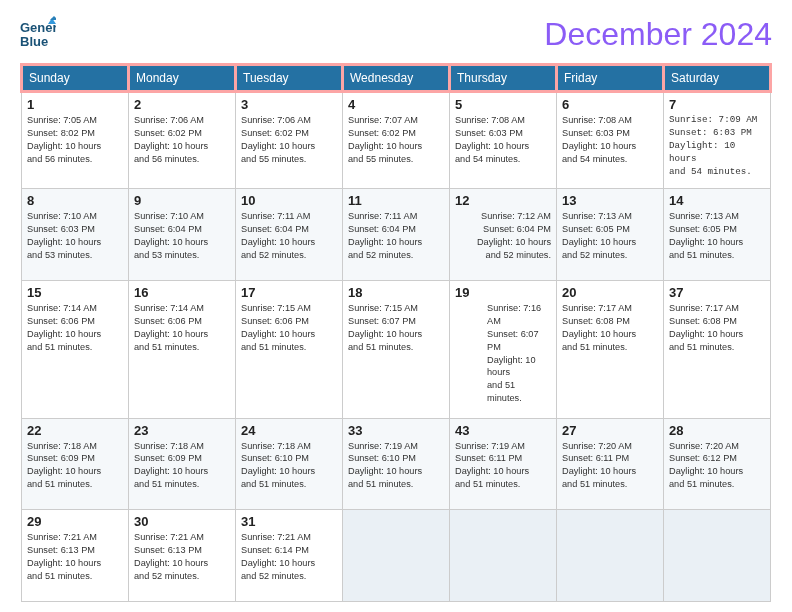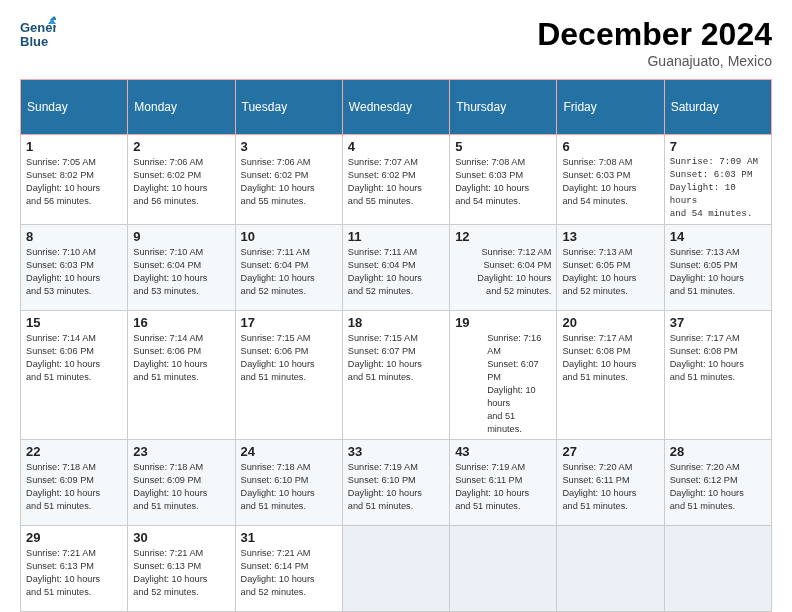--- a/index.html
+++ b/index.html
@@ -30,41 +30,41 @@
     .logo-icon {
       width: 36px;
       height: 36px;
       margin-right: 4px;
     }
     .title-block {
       text-align: right;
     }
     .month-title {
       font-size: 32px;
-      font-weight: bold;
-      color: #000000;
+      font-weight: normal;
+      color: #8b5cf6;
     }
     .subtitle {
       font-size: 14px;
       color: #555;
     }
     .calendar {
       flex: 1;
       border-collapse: collapse;
       width: 100%;
       font-size: 10px;
     }
     .calendar th {
       background: #2471a3;
       color: #fff;
       text-align: left;
-      padding: 20px 6px;
+      padding: 5px 6px;
       font-size: 12px;
       font-weight: normal;
-      border: 1px solid #fca5a5;
+      border: 3px solid #fca5a5;
     }
     .calendar td {
       vertical-align: top;
       border: 1px solid #ccc;
       padding: 4px 5px;
       width: 14.28%;
       height: 86px;
       background: #fff;
     }
     .calendar tr:nth-child(even) td {
@@ -94,21 +94,20 @@
     <div class="logo">
       <svg class="logo-icon" viewBox="0 0 36 36">
         <text x="0" y="16" font-size="13" font-weight="bold" fill="#1a5276">General</text>
         <text x="0" y="30" font-size="13" font-weight="bold" fill="#1a5276">Blue</text>
         <polygon points="28,8 36,8 32,2" fill="#3498db"></polygon>
         <polygon points="30,4 38,4 34,0" fill="#2980b9"></polygon>
       </svg>
     </div>
     <div class="title-block">
       <div class="month-title">December 2024</div>
-      <div class="subtitle">Guanajuato, Mexico</div>
     </div>
   </div>
 
   <table class="calendar">
     <thead>
       <tr>
       <th>Sunday</th>
           <th>Monday</th>
           <th>Tuesday</th>
           <th>Wednesday</th>

